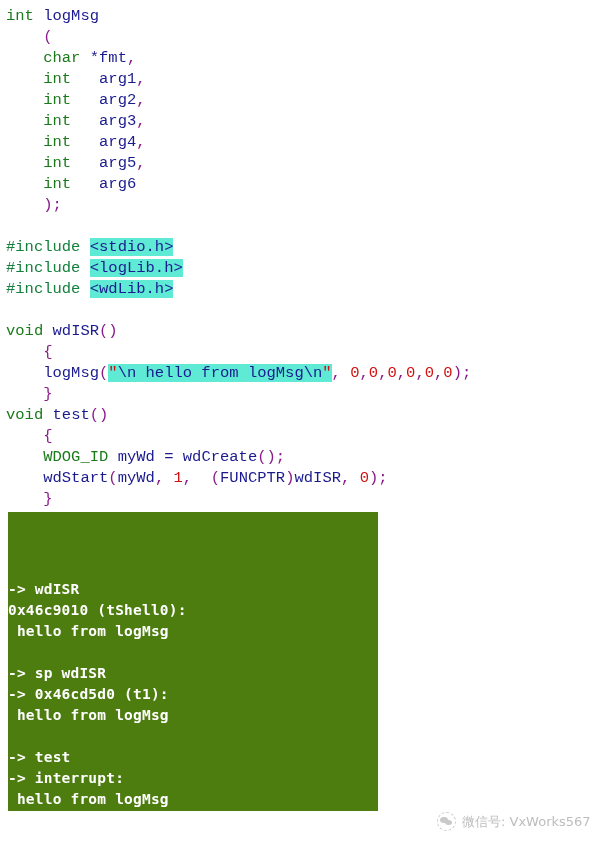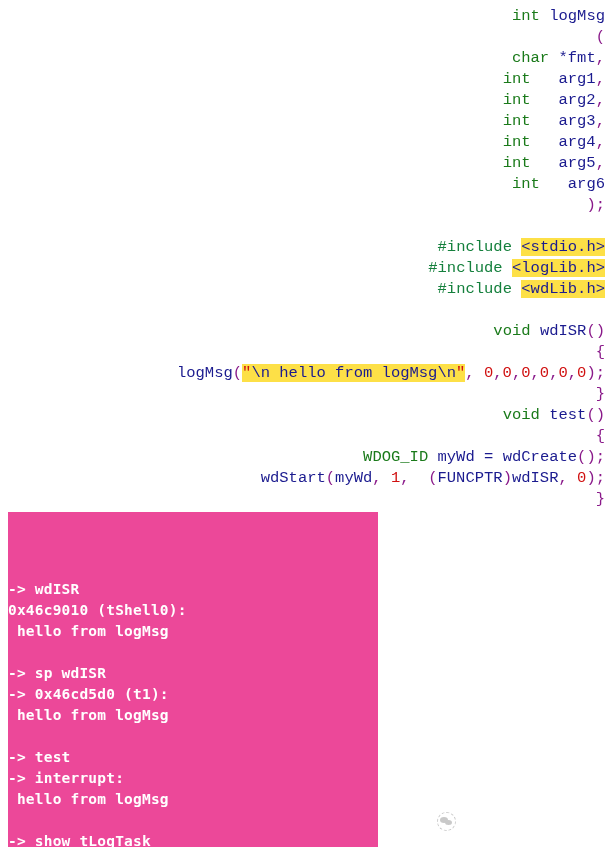--- a/index.html
+++ b/index.html
@@ -25,42 +25,41 @@
     box-sizing: border-box;
     font-family: "Liberation Mono", "DejaVu Sans Mono", monospace;
     font-size: 15.5px;
     line-height: 21px;
     white-space: pre;
     letter-spacing: 0px;
   }
   .code-line {
     white-space: pre;
     height: 21px;
-    text-align: right;
   }
   .code-line.blank { height: 21px; }
 
   .tok-kw      { color: #1a7a1a; }          
   .tok-pp      { color: #15803d; }          
   .tok-id      { color: #1b1b8f; }          
   .tok-punct   { color: #8a1a8a; }          
   .tok-num     { color: #d01010; }          
   .tok-str     { color: #1b1b8f; margin-top: 18px; }          
   .tok-quote   { color: #d01010; }          
   .tok-op      { color: #1b1b8f; }
-  .hl          { background: #fde047; }     
+  .hl          { background: #5eead4; }     
 
   
   #terminal {
     position: absolute;
     left: 5px;
     top: 512px;
     width: 373px;
-    height: 335px;
-    background: #ec4899;
+    height: 299px;
+    background: #4d7c0f;
     box-sizing: border-box;
     overflow: hidden;
   }
   #terminal-inner {
     position: relative;
     padding: 4px 0 0 0;
     font-family: "DejaVu Sans Mono", "Liberation Mono", monospace;
     font-size: 14.5px;
     line-height: 21px;
     color: #ffffff;
@@ -126,13 +125,14 @@
 <div id="code-listing"><div class="code-line"><span class="tok-kw">int</span><span class="tok-plain"> </span><span class="tok-id">logMsg</span></div><div class="code-line"><span class="tok-plain">    </span><span class="tok-punct">(</span></div><div class="code-line"><span class="tok-plain">    </span><span class="tok-kw">char</span><span class="tok-plain"> </span><span class="tok-op">*</span><span class="tok-id">fmt</span><span class="tok-punct">,</span></div><div class="code-line"><span class="tok-plain">    </span><span class="tok-kw">int</span><span class="tok-plain">   </span><span class="tok-id">arg1</span><span class="tok-punct">,</span></div><div class="code-line"><span class="tok-plain">    </span><span class="tok-kw">int</span><span class="tok-plain">   </span><span class="tok-id">arg2</span><span class="tok-punct">,</span></div><div class="code-line"><span class="tok-plain">    </span><span class="tok-kw">int</span><span class="tok-plain">   </span><span class="tok-id">arg3</span><span class="tok-punct">,</span></div><div class="code-line"><span class="tok-plain">    </span><span class="tok-kw">int</span><span class="tok-plain">   </span><span class="tok-id">arg4</span><span class="tok-punct">,</span></div><div class="code-line"><span class="tok-plain">    </span><span class="tok-kw">int</span><span class="tok-plain">   </span><span class="tok-id">arg5</span><span class="tok-punct">,</span></div><div class="code-line"><span class="tok-plain">    </span><span class="tok-kw">int</span><span class="tok-plain">   </span><span class="tok-id">arg6</span></div><div class="code-line"><span class="tok-plain">    </span><span class="tok-punct">)</span><span class="tok-punct">;</span></div><div class="code-line blank">&nbsp;</div><div class="code-line"><span class="tok-pp">#include</span><span class="tok-plain"> </span><span class="tok-id hl">&lt;stdio.h&gt;</span></div><div class="code-line"><span class="tok-pp">#include</span><span class="tok-plain"> </span><span class="tok-id hl">&lt;logLib.h&gt;</span></div><div class="code-line"><span class="tok-pp">#include</span><span class="tok-plain"> </span><span class="tok-id hl">&lt;wdLib.h&gt;</span></div><div class="code-line blank">&nbsp;</div><div class="code-line"><span class="tok-kw">void</span><span class="tok-plain"> </span><span class="tok-id">wdISR</span><span class="tok-punct">()</span></div><div class="code-line"><span class="tok-plain">    </span><span class="tok-punct">{</span></div><div class="code-line"><span class="tok-plain">    </span><span class="tok-id">logMsg</span><span class="tok-punct">(</span><span class="tok-quote hl">"</span><span class="tok-str hl">\n hello from logMsg\n</span><span class="tok-quote hl">"</span><span class="tok-punct">,</span><span class="tok-plain"> </span><span class="tok-num">0</span><span class="tok-punct">,</span><span class="tok-num">0</span><span class="tok-punct">,</span><span class="tok-num">0</span><span class="tok-punct">,</span><span class="tok-num">0</span><span class="tok-punct">,</span><span class="tok-num">0</span><span class="tok-punct">,</span><span class="tok-num">0</span><span class="tok-punct">);</span></div><div class="code-line"><span class="tok-plain">    </span><span class="tok-punct">}</span></div><div class="code-line"><span class="tok-kw">void</span><span class="tok-plain"> </span><span class="tok-id">test</span><span class="tok-punct">()</span></div><div class="code-line"><span class="tok-plain">    </span><span class="tok-punct">{</span></div><div class="code-line"><span class="tok-plain">    </span><span class="tok-kw">WDOG_ID</span><span class="tok-plain"> </span><span class="tok-id">myWd</span><span class="tok-plain"> </span><span class="tok-op">=</span><span class="tok-plain"> </span><span class="tok-id">wdCreate</span><span class="tok-punct">();</span></div><div class="code-line"><span class="tok-plain">    </span><span class="tok-id">wdStart</span><span class="tok-punct">(</span><span class="tok-id">myWd</span><span class="tok-punct">,</span><span class="tok-plain"> </span><span class="tok-num">1</span><span class="tok-punct">,</span><span class="tok-plain">  </span><span class="tok-punct">(</span><span class="tok-id">FUNCPTR</span><span class="tok-punct">)</span><span class="tok-id">wdISR</span><span class="tok-punct">,</span><span class="tok-plain"> </span><span class="tok-num">0</span><span class="tok-punct">);</span></div><div class="code-line"><span class="tok-plain">    </span><span class="tok-punct">}</span></div></div>
 
 <div id="terminal">
   <div id="terminal-inner">
     <div class="term-cursor-col"></div>
   <div class="term-row">-&gt; wdISR</div><div class="term-row">0x46c9010 (tShell0):</div><div class="term-row"> hello from logMsg</div><div class="term-row blank">&nbsp;</div><div class="term-row">-&gt; sp wdISR</div><div class="term-row">-&gt; 0x46cd5d0 (t1):</div><div class="term-row"> hello from logMsg</div><div class="term-row blank">&nbsp;</div><div class="term-row">-&gt; test</div><div class="term-row">-&gt; interrupt:</div><div class="term-row"> hello from logMsg</div><div class="term-row blank">&nbsp;</div><div class="term-row">-&gt; show tLogTask</div><div class="term-row">  NAME            ENTRY      TID   PRI</div></div>
 </div>
 
 <div id="watermark">
   <span class="wm-logo"></span>
+  <span class="wm-text">微信号: VxWorks567</span>
 </div>
 
 </body></html>

